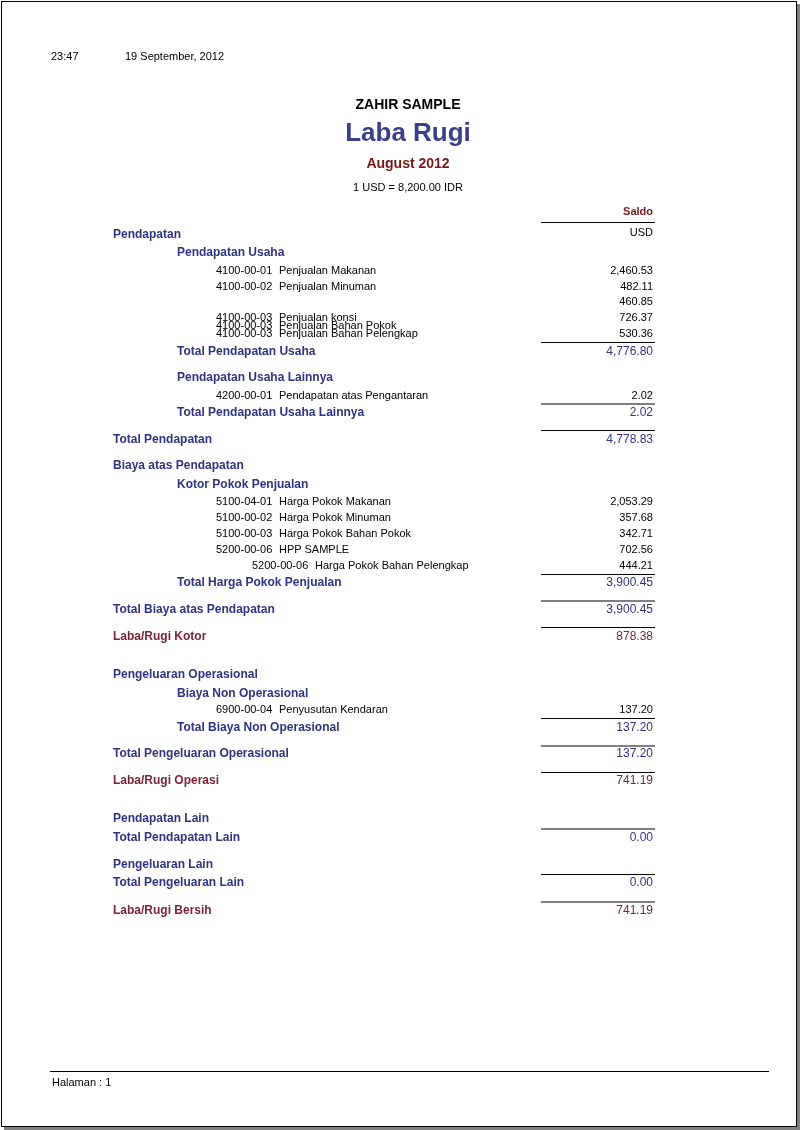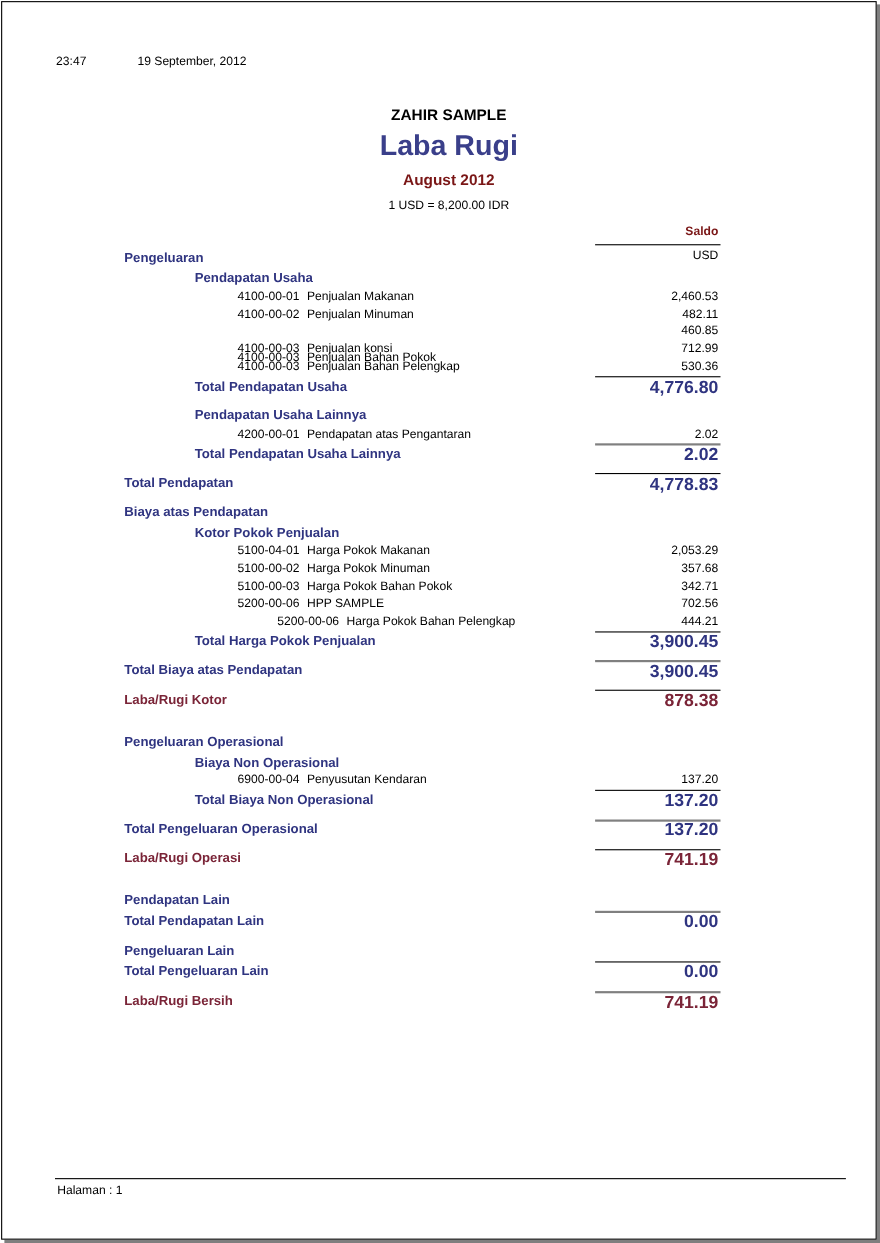--- a/index.html
+++ b/index.html
@@ -25,21 +25,21 @@
   .saldo { top: 203px; font-size: 11px; font-weight: bold; color: #7a1616; }
   .usd { top: 224px; font-size: 11px; }
   .hline { position: absolute; left: 539px; width: 114px; height: 0; border-top: 1px solid #000; }
   .hline.grey { border-top: 2px solid #808080; }
 
   .lvl0 { left: 111px; font-size: 12px; font-weight: bold; color: #2f3480; }
   .lvl1 { left: 175px; font-size: 12px; font-weight: bold; color: #2f3480; }
   .acc { left: 214px; font-size: 11px; color: #000; }
   .acc .code { display: inline-block; width: 63px; }
   .val { font-size: 11px; color: #000; }
-  .tval { font-size: 16px; font-weight: bold; color: #2f3480; }
+  .tval { font-size: 12px; font-weight: normal; color: #2f3480; }
   .red { color: #7a2437 !important; }
 
   .footer-line { position: absolute; left: 48px; top: 1069px; width: 719px; border-top: 1px solid #000; }
   .footer { left: 50px; top: 1074px; font-size: 11px; }
 </style>
 </head>
 <body>
 
 <div class="page">
 
@@ -48,34 +48,34 @@
 
   <div class="abs center company">ZAHIR SAMPLE</div>
   <div class="abs center title">Laba Rugi</div>
   <div class="abs center period">August 2012</div>
   <div class="abs center rate">1 USD = 8,200.00 IDR</div>
 
   <div class="abs col-right saldo">Saldo</div>
   <div class="hline" style="top:220px;"></div>
   <div class="abs col-right usd">USD</div>
 
-  <div class="abs lvl0" style="top:225px;">Pengeluaran</div>
+  <div class="abs lvl0" style="top:225px;">Pendapatan</div>
   <div class="abs lvl1" style="top:243px;">Pendapatan Usaha</div>
 
   <div class="abs acc" style="top:262px;"><span class="code">4100-00-01</span><span>Penjualan Makanan</span></div>
   <div class="abs col-right val" style="top:262px;">2,460.53</div>
 
   <div class="abs acc" style="top:278px;"><span class="code">4100-00-02</span><span>Penjualan Minuman</span></div>
   <div class="abs col-right val" style="top:278px;">482.11</div>
 
   <div class="abs acc" style="top:293px;margin-top:24px;"><span class="code">4100-00-03</span><span>Penjualan Bahan Pokok</span></div>
   <div class="abs col-right val" style="top:293px;">460.85</div>
 
   <div class="abs acc" style="top:309px;"><span class="code">4100-00-03</span><span>Penjualan konsi</span></div>
-  <div class="abs col-right val" style="top:309px;">712.99</div>
+  <div class="abs col-right val" style="top:309px;">726.37</div>
 
   <div class="abs acc" style="top:325px;"><span class="code">4100-00-03</span><span>Penjualan Bahan Pelengkap</span></div>
   <div class="abs col-right val" style="top:325px;">530.36</div>
 
   <div class="hline" style="top:340px;"></div>
   <div class="abs lvl1" style="top:342px;">Total Pendapatan Usaha</div>
   <div class="abs col-right tval" style="top:342px;">4,776.80</div>
 
   <div class="abs lvl1" style="top:368px;">Pendapatan Usaha Lainnya</div>
   <div class="abs acc" style="top:387px;"><span class="code">4200-00-01</span><span>Pendapatan atas Pengantaran</span></div>

